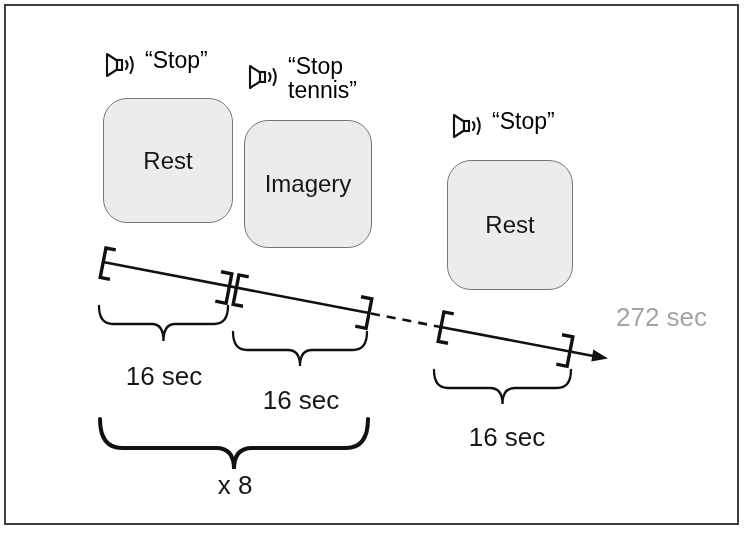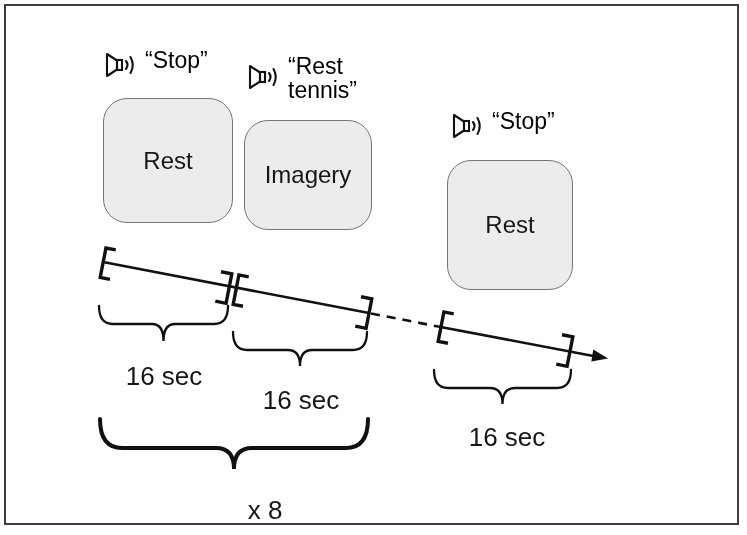--- a/index.html
+++ b/index.html
@@ -41,38 +41,38 @@
     <div class="txt">“Stop”</div>
   </div>
 
   <div class="cue" style="left:247px;top:55px;">
     <svg width="33" height="30" viewBox="0 0 33 29" style="margin-top:7px">
       <path d="M3,3.5 L3,25.5 L13,19 L13,10 Z" fill="none" stroke="#111" stroke-width="2.1" stroke-linejoin="round"></path>
       <rect x="13" y="9.5" width="5" height="10" fill="none" stroke="#111" stroke-width="2.1"></rect>
       <path d="M22,10.5 Q25,14.5 22,18.5" fill="none" stroke="#111" stroke-width="2.1" stroke-linecap="round"></path>
       <path d="M26.5,6.5 Q31,14.5 26.5,22.5" fill="none" stroke="#111" stroke-width="2.1" stroke-linecap="round"></path>
     </svg>
-    <div class="txt">“Rest
+    <div class="txt">“Stop
 tennis”</div>
   </div>
 
   <div class="cue" style="left:451px;top:110px;">
     <svg width="33" height="30" viewBox="0 0 33 29">
       <path d="M3,3.5 L3,25.5 L13,19 L13,10 Z" fill="none" stroke="#111" stroke-width="2.1" stroke-linejoin="round"></path>
       <rect x="13" y="9.5" width="5" height="10" fill="none" stroke="#111" stroke-width="2.1"></rect>
       <path d="M22,10.5 Q25,14.5 22,18.5" fill="none" stroke="#111" stroke-width="2.1" stroke-linecap="round"></path>
       <path d="M26.5,6.5 Q31,14.5 26.5,22.5" fill="none" stroke="#111" stroke-width="2.1" stroke-linecap="round"></path>
     </svg>
     <div class="txt">“Stop”</div>
   </div>
 
   <div class="block" style="left:103px;top:98px;width:130px;height:125px;">
     <span class="lbl">Rest</span>
   </div>
-  <div class="block" style="left:244px;top:120px;width:128px;height:110px;">
+  <div class="block" style="left:244px;top:120px;width:128px;height:128px;">
     <span class="lbl">Imagery</span>
   </div>
   <div class="block" style="left:447px;top:160px;width:126px;height:130px;">
     <span class="lbl">Rest</span>
   </div>
 
   <svg class="overlay" width="747" height="535" viewBox="0 0 747 535">
 
     <line x1="103" y1="262" x2="369" y2="313" stroke="#111" stroke-width="2.6"></line>
     <line x1="371" y1="313.5" x2="438" y2="326.5" stroke="#111" stroke-width="2.6" stroke-dasharray="9,7"></line>
@@ -92,15 +92,16 @@
       <path d="M 99,306 Q 99,324 113,324 L 152,324 Q 163.5,324 163.5,341 Q 163.5,324 175,324 L 214,324 Q 228,324 228,306" stroke-width="2.3"></path>
       <path d="M 233,332 Q 233,350 247,350 L 288,350 Q 300,350 300,366 Q 300,350 312,350 L 353,350 Q 367,350 367,332" stroke-width="2.3"></path>
       <path d="M 434,370 Q 434,388 448,388 L 490,388 Q 502.5,388 502.5,404 Q 502.5,388 515,388 L 557,388 Q 571,388 571,370" stroke-width="2.3"></path>
       <path d="M 100,419 Q 100,448 122,448 L 216,448 Q 234,448 234,469 Q 234,448 252,448 L 346,448 Q 368,448 368,419" stroke-width="4"></path>
     </g>
   </svg>
 
   <div class="dur" style="left:164px;top:361px;">16 sec</div>
   <div class="dur" style="left:301px;top:385px;">16 sec</div>
   <div class="dur" style="left:507px;top:422px;">16 sec</div>
-  <div class="dur" style="left:235px;top:495px;margin-left:30px;">x 8</div>
+  <div class="dur" style="left:235px;top:470px;">x 8</div>
+  <div class="total" style="left:616px;top:302px;color:#a3a3a3;">272 sec</div>
 
 </div>
 
 </body></html>

